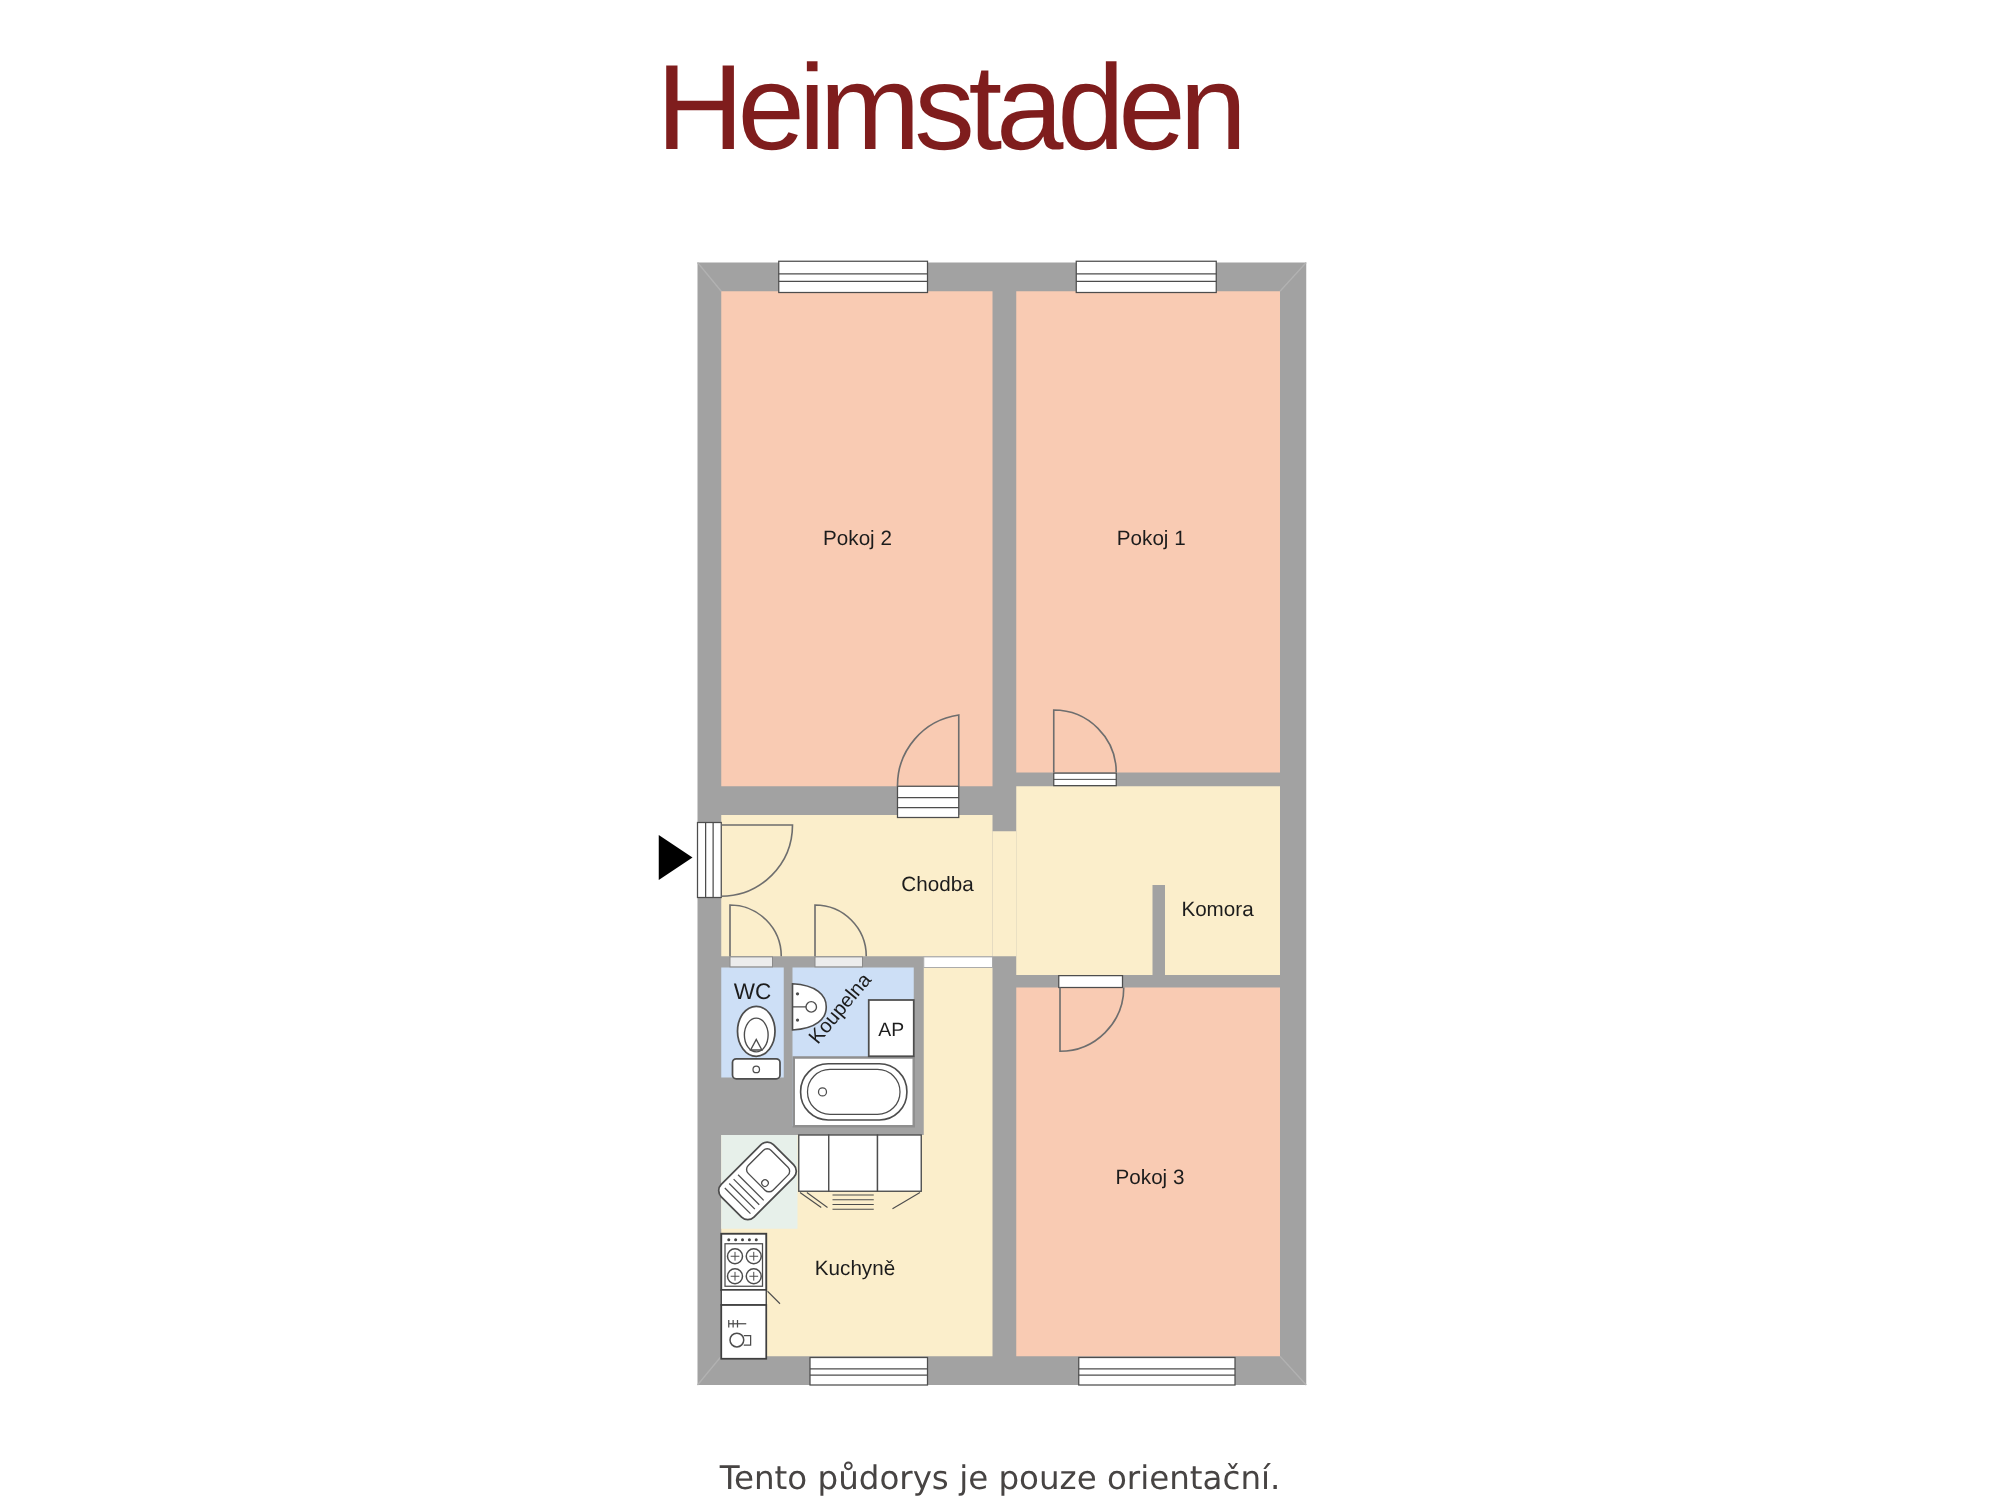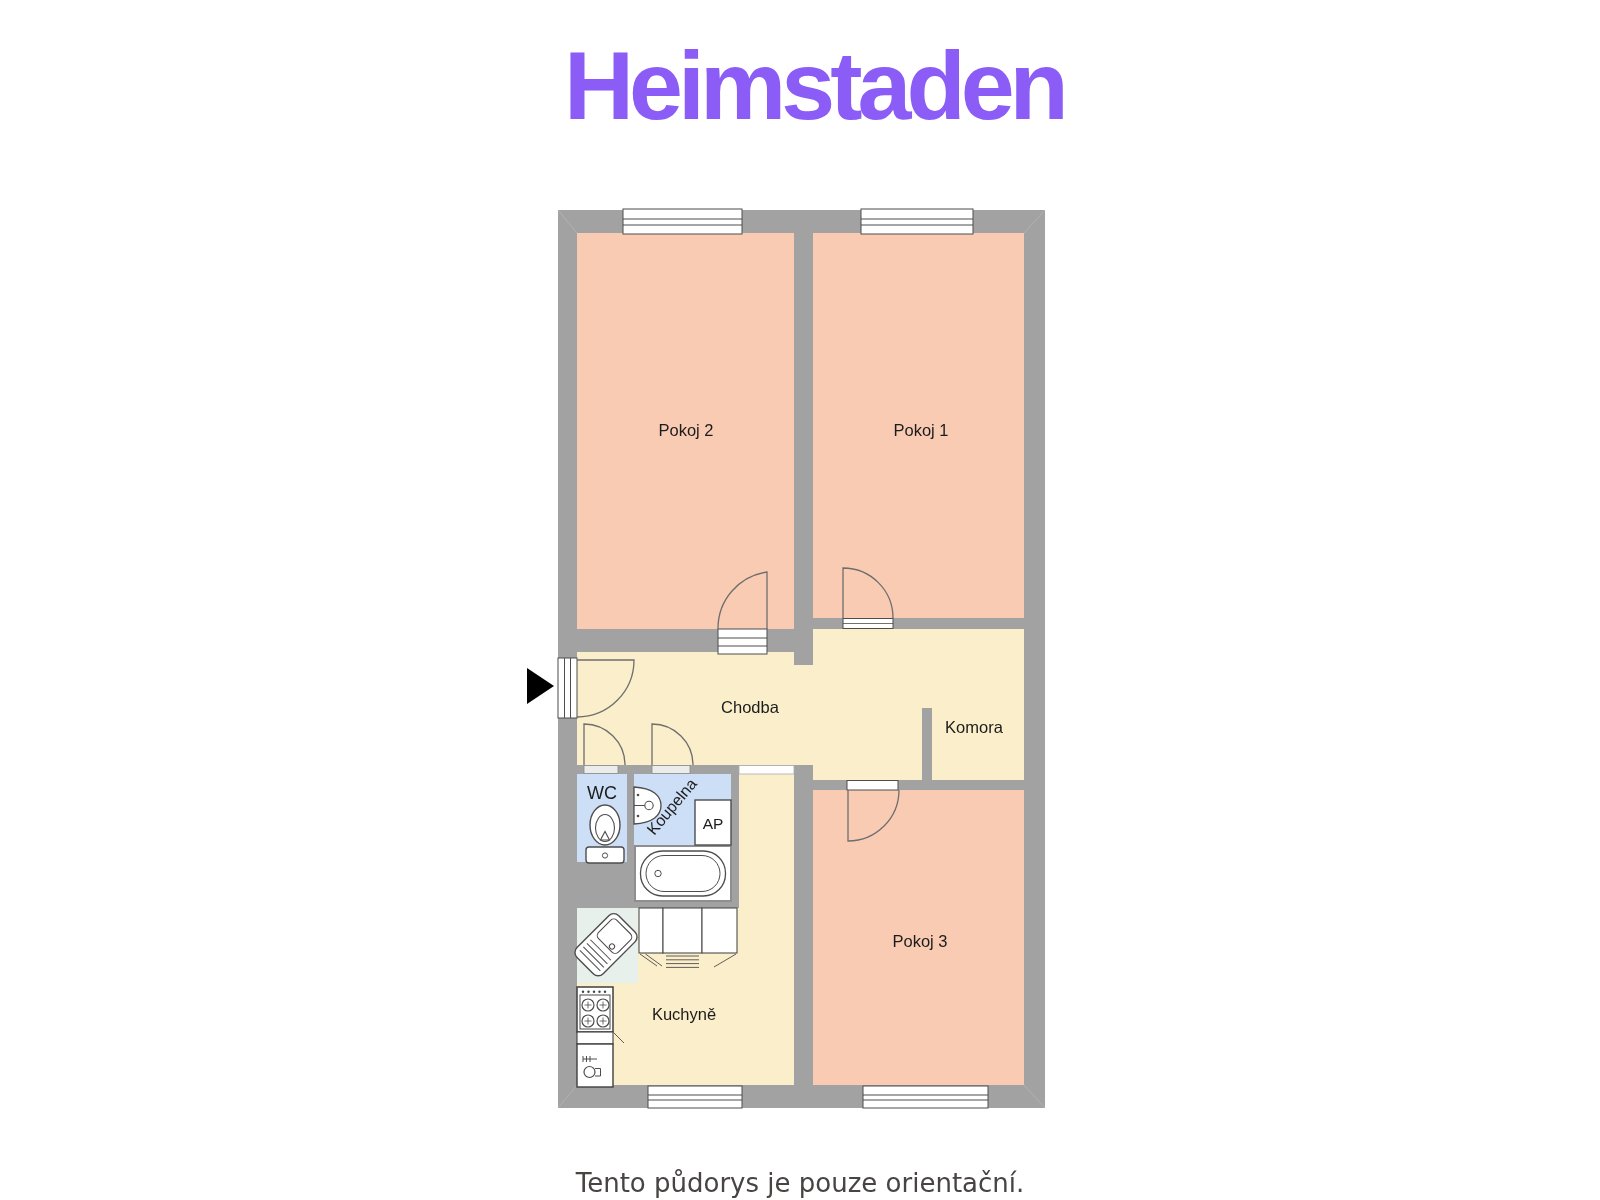--- a/index.html
+++ b/index.html
@@ -1,20 +1,20 @@
 <!DOCTYPE html>
 <html><head>
 <meta charset="utf-8">
 <style>
   html,body{margin:0;padding:0;background:#ffffff;}
   #page{position:relative;width:1600px;height:1200px;background:#ffffff;overflow:hidden;
         font-family:"Liberation Sans",sans-serif;}
-  #logo{position:absolute;left:564px;top:30px;width:540px;
+  #logo{position:absolute;left:525px;top:30px;width:540px;
         font-family:"Liberation Sans",sans-serif;
-        font-size:97px;font-weight:bold;letter-spacing:-5px;color:#8b5cf6;
+        font-size:97px;font-weight:normal;letter-spacing:-5px;color:#7f1d1d;
         white-space:nowrap;}
   #footer-note{position:absolute;left:0;top:1168px;width:1600px;text-align:center;
         font-family:"DejaVu Sans",sans-serif;font-size:26px;color:#474443;}
   svg{position:absolute;left:0;top:0;}
   text{font-family:"Liberation Sans",sans-serif;fill:#1c1c1c;}
   .room-label{font-size:16.5px;}
 </style>
 </head>
 <body>
 

